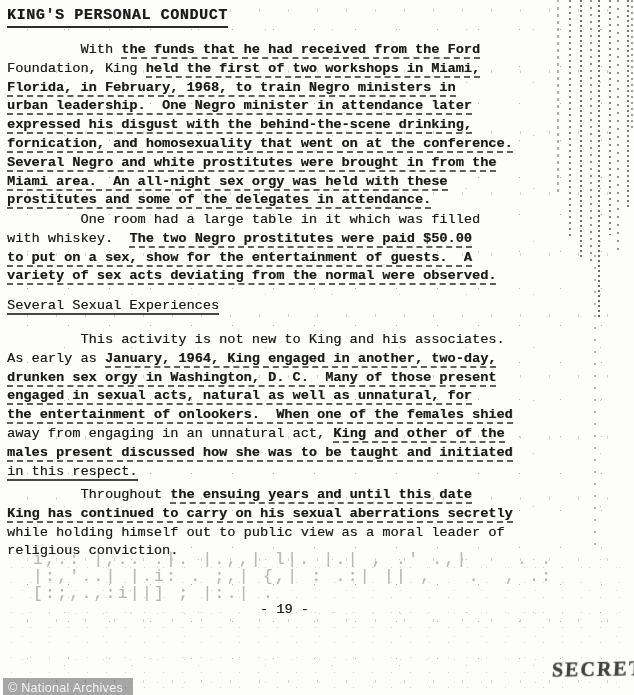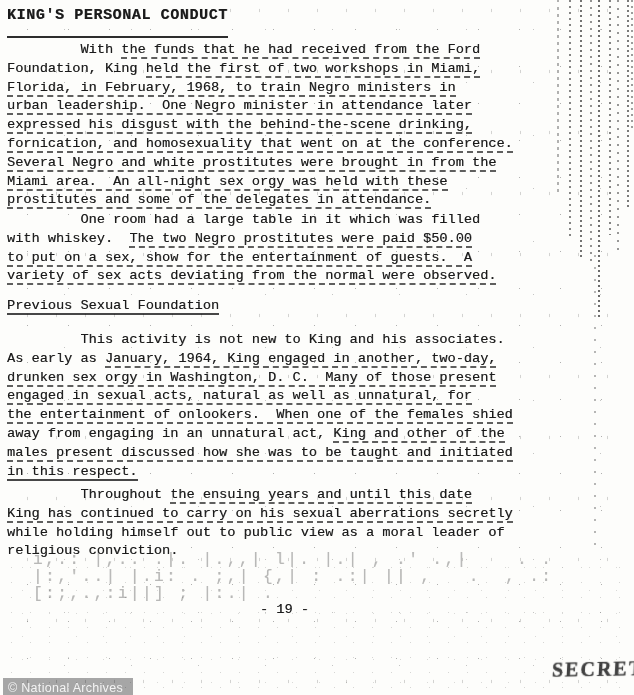--- a/index.html
+++ b/index.html
@@ -22,23 +22,23 @@
   }
   .block { position: absolute; left: 7px; }
   .line { white-space: pre; }
 
   .doc-title {
     position: absolute; left: 7px; top: 7px;
     font-size: 15px; font-weight: bold; letter-spacing: .6px;
     line-height: 17px; white-space: pre;
     text-shadow: 0.4px 0 0 rgba(20,20,20,.6);
   }
-  .doc-title .tspan { border-bottom: 2.5px solid rgba(22,22,22,.9); padding-bottom: 12px; }
+  .doc-title .tspan { border-bottom: 2.5px solid rgba(22,22,22,.9); padding-bottom: 2px; }
 
-  .u1 { border-bottom: 2px dashed rgba(33,33,33,.72); }
+  .u1 { border-bottom: 2px dashed rgba(33,33,33,.72); font-weight: bold; }
   .u2 { border-bottom: 2px solid rgba(30,30,30,.82); }
 
   .pageno { position: absolute; left: 260px; top: 601px; text-align: right; }
 
   .faint {
     position: absolute; left: 33px;
     font-size: 16px; letter-spacing: 2.5px; white-space: pre;
     color: #2a2a2a; opacity: .32; filter: blur(.6px);
   }
   #faint-line-1 { top: 551px; }
@@ -102,21 +102,21 @@
 </head>
 <body>
 
 <div class="page">
 
   <div class="doc-title"><span class="tspan">KING'S PERSONAL CONDUCT</span></div>
 
   <div id="doc-body">
       <div class="block typed" style="top: 41px;"><div class="line"><span>         With </span><span class="u1">the funds that he had received from the Ford</span></div><div class="line"><span>Foundation, King </span><span class="u1">held the first of two workshops in Miami,</span></div><div class="line"><span class="u1">Florida, in February, 1968, to train Negro ministers in</span></div><div class="line"><span class="u1">urban leadership.  One Negro minister in attendance later</span></div><div class="line"><span class="u1">expressed his disgust with the behind-the-scene drinking,</span></div><div class="line"><span class="u1">fornication, and homosexuality that went on at the conference.</span></div><div class="line"><span class="u1">Several Negro and white prostitutes were brought in from the</span></div><div class="line"><span class="u1">Miami area.  An all-night sex orgy was held with these</span></div><div class="line"><span class="u1">prostitutes and some of the delegates in attendance.</span></div></div>
       <div class="block typed" style="top: 211px;"><div class="line"><span>         One room had a large table in it which was filled</span></div><div class="line"><span>with whiskey.  </span><span class="u1">The two Negro prostitutes were paid $50.00</span></div><div class="line"><span class="u1">to put on a sex, show for the entertainment of guests.  A</span></div><div class="line"><span class="u1">variety of sex acts deviating from the normal were observed.</span></div></div>
-      <div class="block typed" style="top: 297px;"><div class="line"><span class="u2">Previous Sexual Foundation</span></div></div>
+      <div class="block typed" style="top: 297px;"><div class="line"><span class="u2">Several Sexual Experiences</span></div></div>
       <div class="block typed" style="top: 331px;"><div class="line"><span>         This activity is not new to King and his associates.</span></div><div class="line"><span>As early as </span><span class="u1">January, 1964, King engaged in another, two-day,</span></div><div class="line"><span class="u1">drunken sex orgy in Washington, D. C.  Many of those present</span></div><div class="line"><span class="u1">engaged in sexual acts, natural as well as unnatural, for</span></div><div class="line"><span class="u1">the entertainment of onlookers.  When one of the females shied</span></div><div class="line"><span>away from engaging in an unnatural act, </span><span class="u1">King and other of the</span></div><div class="line"><span class="u1">males present discussed how she was to be taught and initiated</span></div><div class="line"><span class="u2">in this respect.</span></div></div>
       <div class="block typed" style="top: 486px;"><div class="line"><span>         Throughout </span><span class="u1">the ensuing years and until this date</span></div><div class="line"><span class="u1">King has continued to carry on his sexual aberrations secretly</span></div><div class="line"><span>while holding himself out to public view as a moral leader of</span></div><div class="line"><span>religious conviction.</span></div></div>
     </div>
 
   <div class="faint typed" id="faint-line-1">i,.: |,.. .|. |.,,| l|. |.| , .' .,|    . .</div>
   <div class="faint typed" id="faint-line-2">|:,'..| |.i: . ;,| {,| : .:| || ,   .  , .:</div>
   <div class="faint typed" id="faint-line-3">[:;,.,:i||] ; |:.| .</div>
 
   <div class="pageno typed">- 19 -</div>
 

